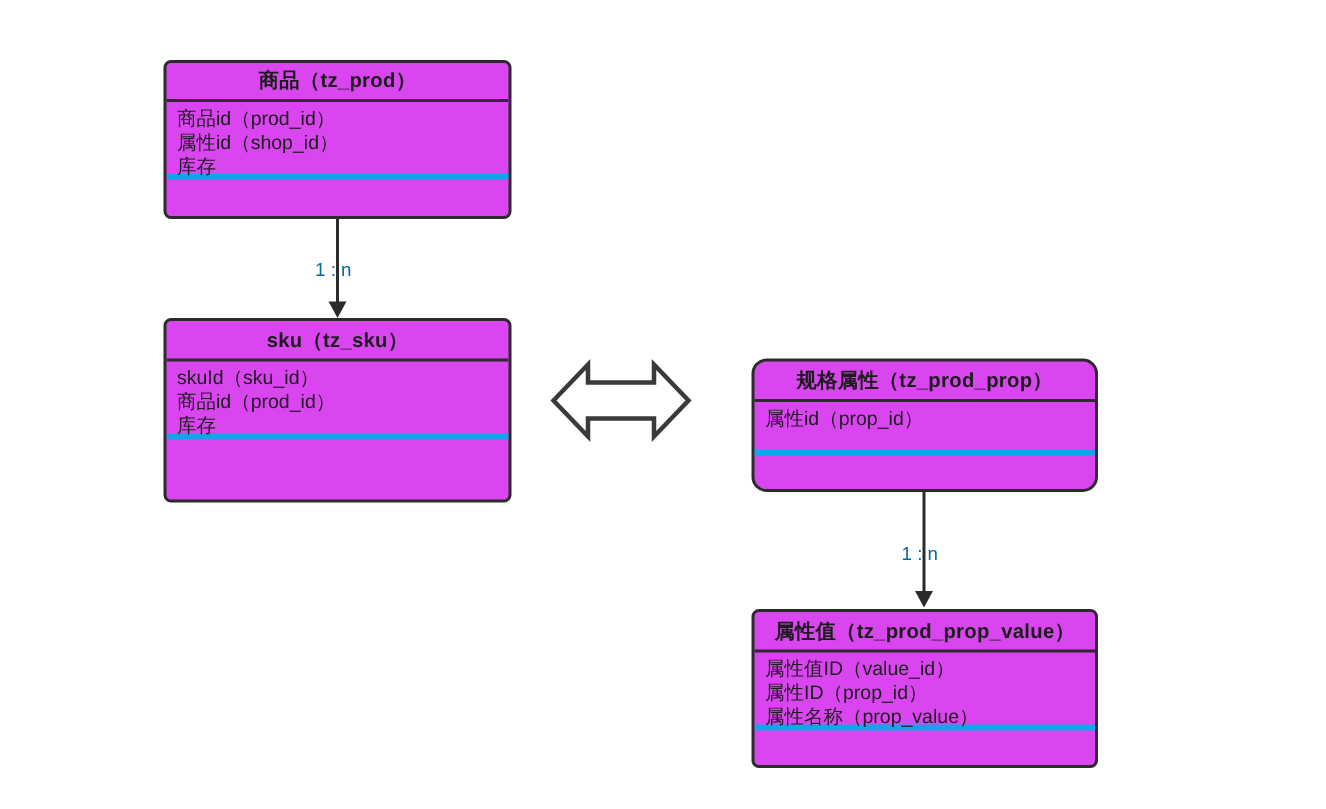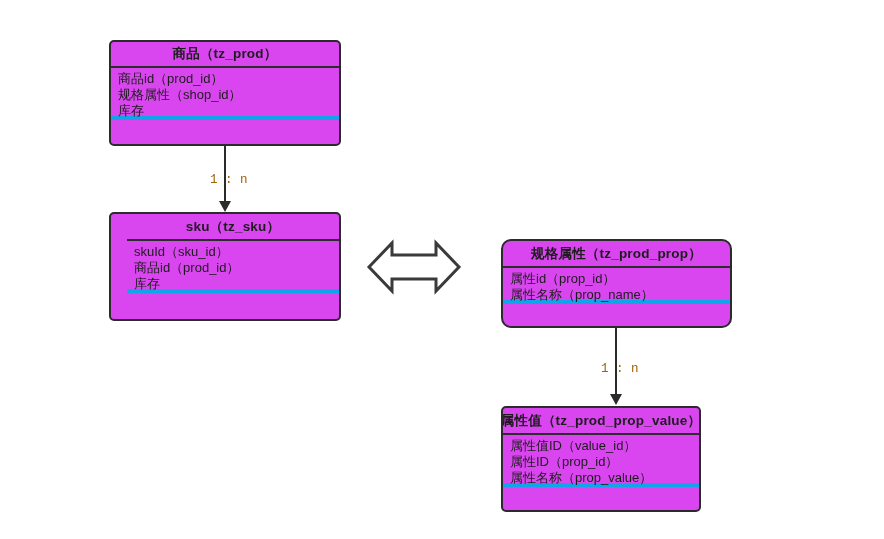--- a/index.html
+++ b/index.html
@@ -75,53 +75,52 @@
     height: 0;
     border-left: 6px solid transparent;
     border-right: 6px solid transparent;
     border-top: 11px solid #2b2b2b;
   }
   .conn-label {
     position: absolute;
     font-size: 12.5px;
     line-height: 14px;
     white-space: nowrap;
-    color: #a16207;
-    font-family: Liberation Mono, monospace;
+    color: #0369a1;
   }
 
   
   .double-arrow {
     position: absolute;
   }
 </style>
 </head>
 <body>
 
 <div id="canvas">
 
   <div class="entity" style="left:109px; top:40px; width:232px; height:106px;">
     <div class="entity-header" style="height:26px;">
       <span>商品（tz_prod）</span>
     </div>
     <div class="entity-attrs" style="height:52px;">
       <div class="attr-row">商品id（prod_id）</div>
-      <div class="attr-row">规格属性（shop_id）</div>
+      <div class="attr-row">属性id（shop_id）</div>
       <div class="attr-row">库存</div>
     </div>
     <div class="entity-methods" style="height:22px;"></div>
   </div>
 
   <div class="connector" style="left:0; top:0; width:884px; height:539px; pointer-events:none;">
     <div class="conn-line" style="left:224px; top:146px; height:56px;"></div>
     <div class="conn-head" style="left:219px; top:201px;"></div>
     <div class="conn-label" style="left:210px; top:173px;">1 : n</div>
   </div>
 
-  <div class="entity" style="left:109px; top:212px; width:232px; height:109px;padding-left:16px;">
+  <div class="entity" style="left:109px; top:212px; width:232px; height:123px;">
     <div class="entity-header" style="height:27px;">
       <span>sku（tz_sku）</span>
     </div>
     <div class="entity-attrs" style="height:52px;">
       <div class="attr-row">skuId（sku_id）</div>
       <div class="attr-row">商品id（prod_id）</div>
       <div class="attr-row">库存</div>
     </div>
     <div class="entity-methods" style="height:22px;"></div>
   </div>
@@ -131,32 +130,31 @@
       <polygon points="5,34 28,10 28,22 72,22 72,10 95,34 72,58 72,46 28,46 28,58" fill="none" stroke="#3a3a3a" stroke-width="3" stroke-linejoin="miter"></polygon>
     </svg>
   </div>
 
   <div class="entity" style="left:501px; top:239px; width:231px; height:89px;border-radius:10px;">
     <div class="entity-header" style="height:27px;">
       <span>规格属性（tz_prod_prop）</span>
     </div>
     <div class="entity-attrs" style="height:36px;">
       <div class="attr-row">属性id（prop_id）</div>
-      <div class="attr-row">属性名称（prop_name）</div>
     </div>
     <div class="entity-methods" style="height:22px;"></div>
   </div>
 
   <div class="connector" style="left:0; top:0; width:884px; height:539px; pointer-events:none;">
     <div class="conn-line" style="left:615px; top:328px; height:67px;"></div>
     <div class="conn-head" style="left:610px; top:394px;"></div>
     <div class="conn-label" style="left:601px; top:362px;">1 : n</div>
   </div>
 
-  <div class="entity" style="left:501px; top:406px; width:200px; height:106px;">
+  <div class="entity" style="left:501px; top:406px; width:231px; height:106px;">
     <div class="entity-header" style="height:27px;">
       <span>属性值（tz_prod_prop_value）</span>
     </div>
     <div class="entity-attrs" style="height:52px;">
       <div class="attr-row">属性值ID（value_id）</div>
       <div class="attr-row">属性ID（prop_id）</div>
       <div class="attr-row">属性名称（prop_value）</div>
     </div>
     <div class="entity-methods" style="height:21px;"></div>
   </div>

